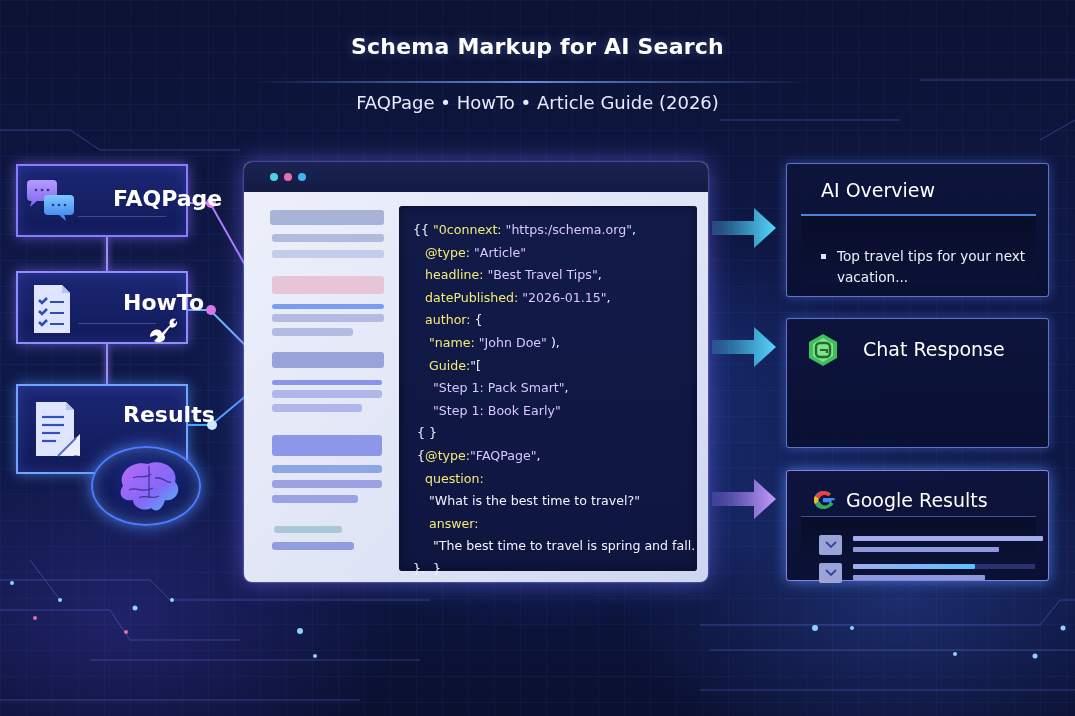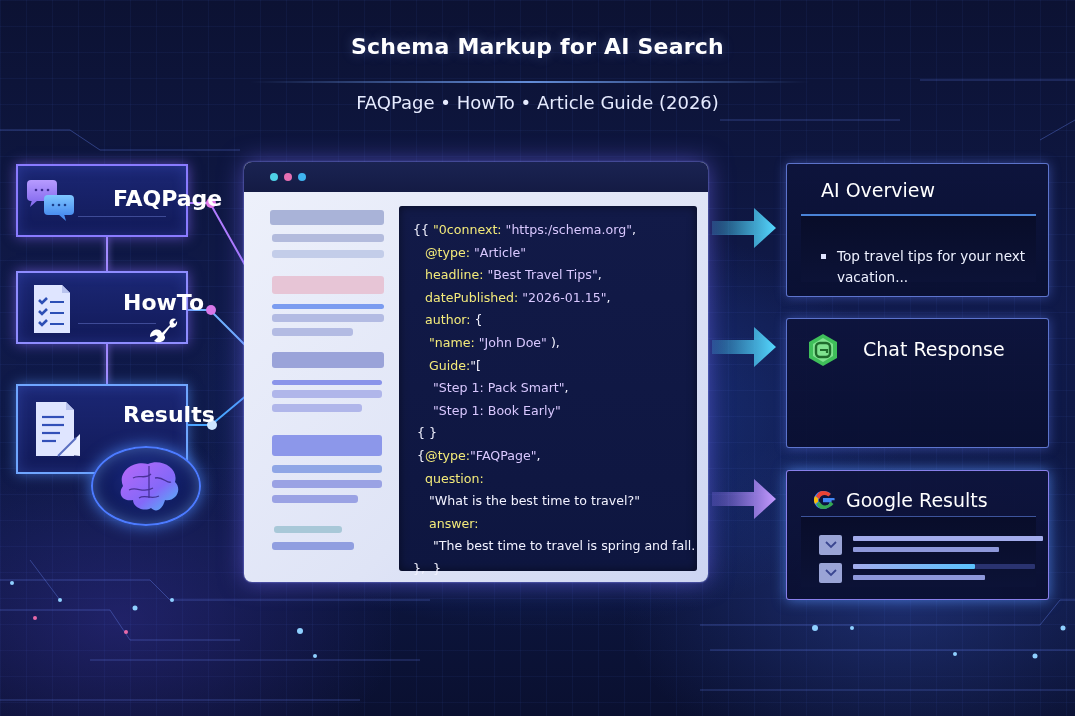--- a/index.html
+++ b/index.html
@@ -105,21 +105,21 @@
   
   .result-card {
     position: absolute; left: 786px; width: 263px;
     border: 1.5px solid rgba(120,150,255,0.75);
     background: linear-gradient(180deg, rgba(14,20,60,0.95), rgba(10,16,50,0.95));
     box-shadow: 0 0 12px rgba(100,130,255,0.45);
     border-radius: 3px;
   }
   .result-card.overview { top: 163px; height: 134px; }
   .result-card.chat { top: 318px; height: 130px; }
-  .result-card.google { top: 470px; height: 130px; border-color: rgba(150,140,255,0.9); box-shadow: 0 0 14px rgba(90,150,255,0.7); }
+  .result-card.google { top: 470px; height: 111px; border-color: rgba(150,140,255,0.9); box-shadow: 0 0 14px rgba(90,150,255,0.7); }
   .result-card .head { position: absolute; font-weight: normal; font-size: 19px; color: #fff; }
   .result-card.overview .head { left: 34px; top: 15px; }
   .result-card.chat .head { left: 64px; top: 19px; margin-left: 12px; }
   .result-card.google .head { left: 59px; top: 18px; }
   .result-card .inner {
     position: absolute; left: 14px; right: 12px;
     background: linear-gradient(180deg, rgba(8,12,40,0.9), rgba(12,18,55,0.9));
     border-top: 1px solid rgba(110,150,255,0.5);
   }
   .result-card.overview .inner { top: 50px; bottom: 14px; border-top: 2px solid rgba(90,160,255,0.8); }

